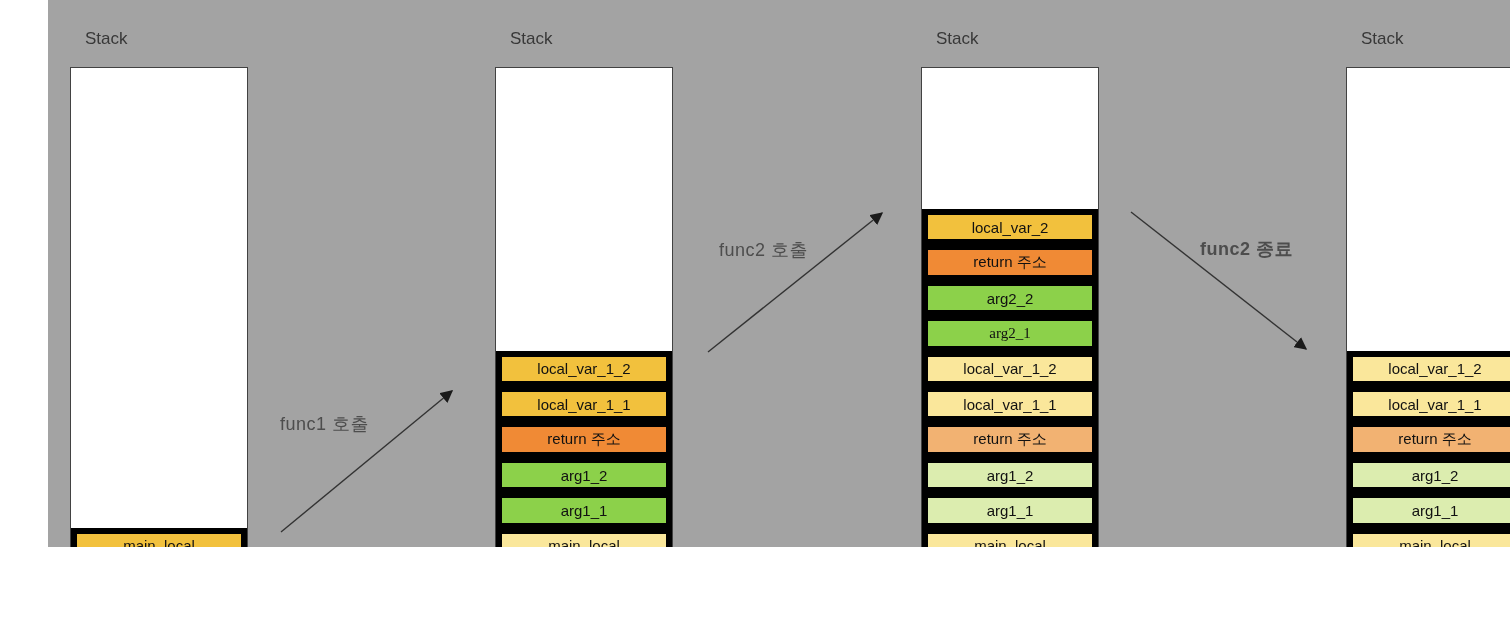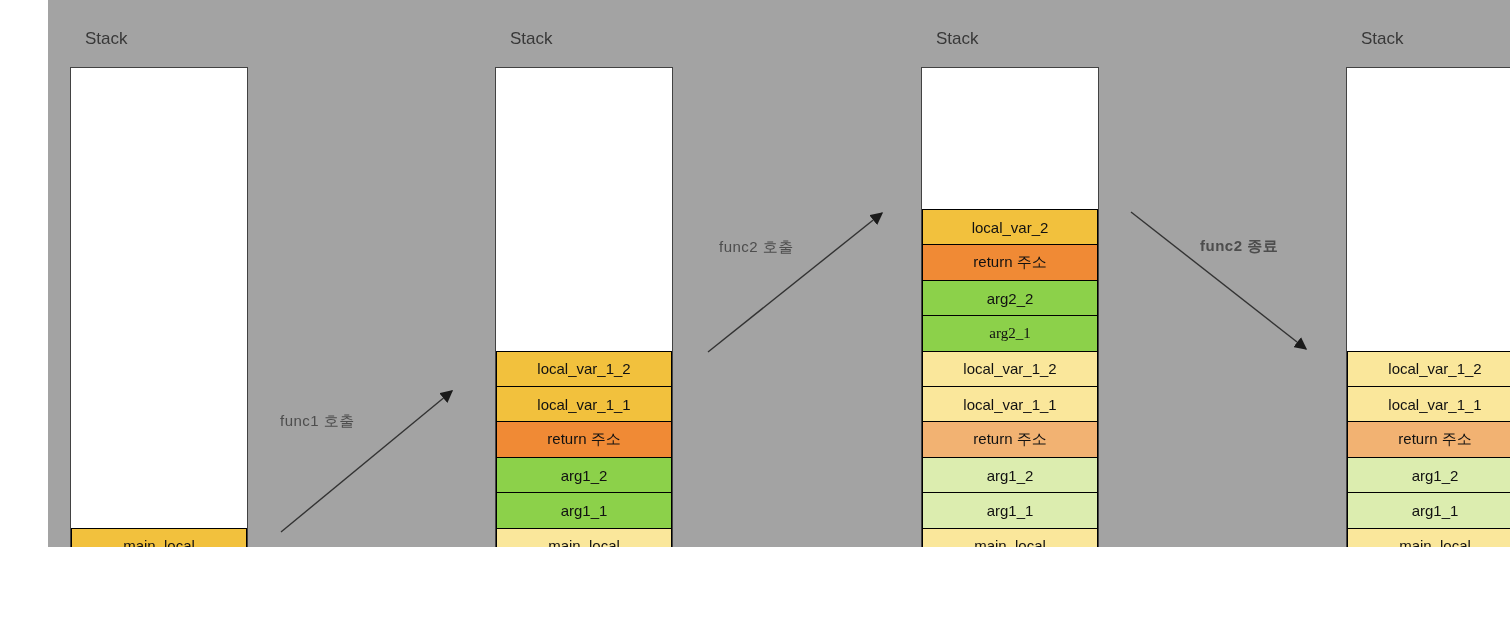--- a/index.html
+++ b/index.html
@@ -34,21 +34,21 @@
     border: 1.5px solid #424242;
     background: #ffffff;
     box-sizing: border-box;
     display: flex;
     flex-direction: column;
     justify-content: flex-end;
   }
   .cell {
     height: 36.4px;
     box-sizing: border-box;
-    border: 1px solid #000000;
+    border: 6px solid #000000;
     margin-top: -1px;
     display: flex;
     align-items: center;
     justify-content: center;
     font-size: 15px;
     color: #111111;
   }
   .cell:first-child { margin-top: 0; }
   #stack-1 { left: 22px;  }
   #stack-2 { left: 447px; }
@@ -56,21 +56,21 @@
   #stack-4 { left: 1298px;}
   #arrow-layer {
     position: absolute;
     left: 0; top: 0;
     width: 1510px;
     height: 623px;
     pointer-events: none;
   }
   .arrow-label {
     position: absolute;
-    font-size: 15px;
+    font-size: 18px;
     color: #4d4d4d;
     letter-spacing: 0.5px;
     white-space: nowrap;
   }
   #arrow-label-1 { left: 232px;  top: 412px; }
   #arrow-label-2 { left: 671px;  top: 238px; }
   #arrow-label-3 { left: 1152px; top: 237px; font-weight: bold; }
 </style>
 </head>
 <body>

